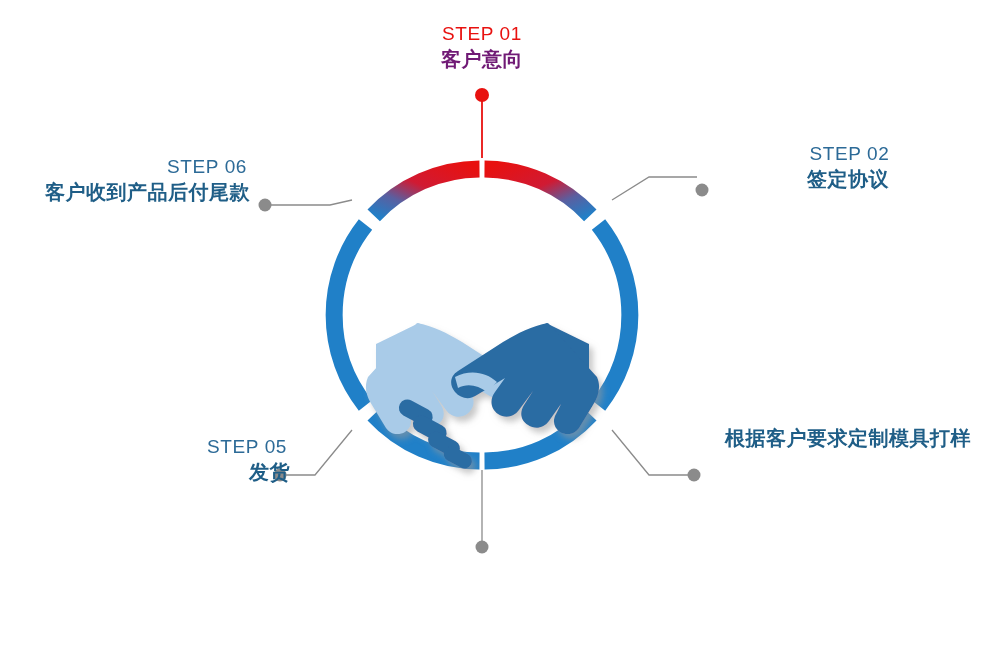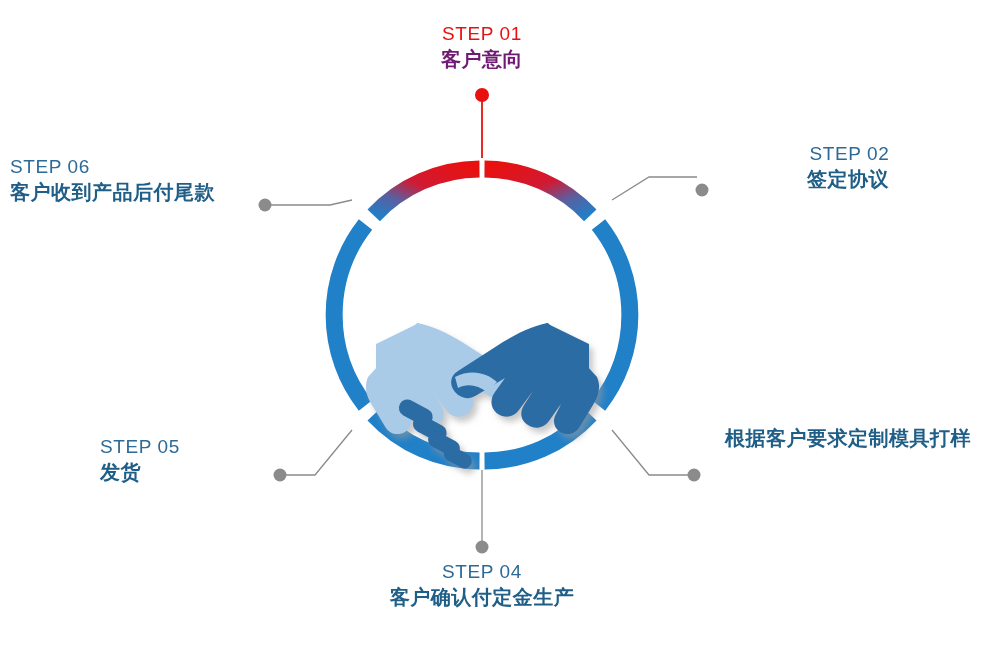--- a/index.html
+++ b/index.html
@@ -65,21 +65,21 @@
     font-family: "DejaVu Sans", "Liberation Sans", sans-serif;
     font-size: 20px;
     font-weight: 700;
     color: #1f5e87;
     line-height: 27px;
     letter-spacing: .5px;
   }
   .step.red .step-no { color: #e8110f; text-align: center; }
   .step.red .step-text { color: #701a75; }
 
-  .align-right { }
+  .align-right { text-align: right; }
   .align-left  { text-align: center; }
   .align-center{ text-align: center; }
 
   
   #step-01 { left: 382px; top: 22px;  width: 200px; }
   #step-02 { left: 713px; top: 142px; width: 270px; }
   #step-03 { left: 703px; top: 425px; width: 290px; }
   #step-04 { left: 382px; top: 560px; width: 200px; }
   #step-05 { left: 100px; top: 435px; width: 190px; }
   #step-06 { left: 10px;  top: 155px; width: 240px; }
@@ -219,24 +219,20 @@
 
   <div class="step align-left" id="step-02">
     <div class="step-no">STEP 02</div>
     <div class="step-text">签定协议</div>
   </div>
 
   <div class="step align-left" id="step-03">
     <div class="step-text">根据客户要求定制模具打样</div>
   </div>
 
-  <div class="step align-center" id="step-04">
-    <div class="step-no">STEP 04</div>
-    <div class="step-text">客户确认付定金生产</div>
-  </div>
 
   <div class="step align-right" id="step-05">
     <div class="step-no">STEP 05</div>
     <div class="step-text">发货</div>
   </div>
 
   <div class="step align-right" id="step-06">
     <div class="step-no">STEP 06</div>
     <div class="step-text">客户收到产品后付尾款</div>
   </div>

